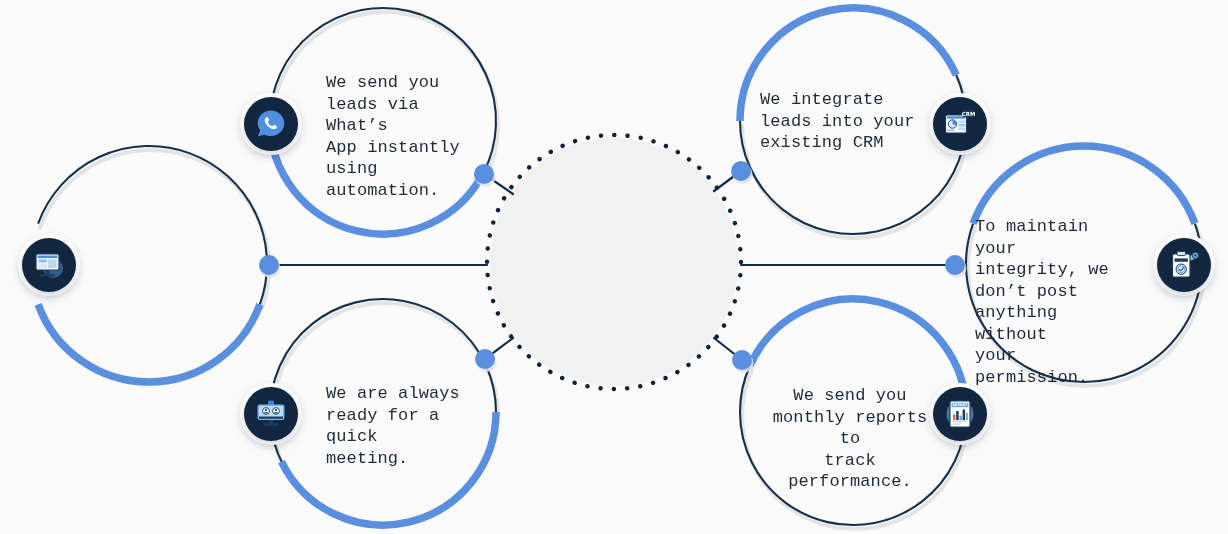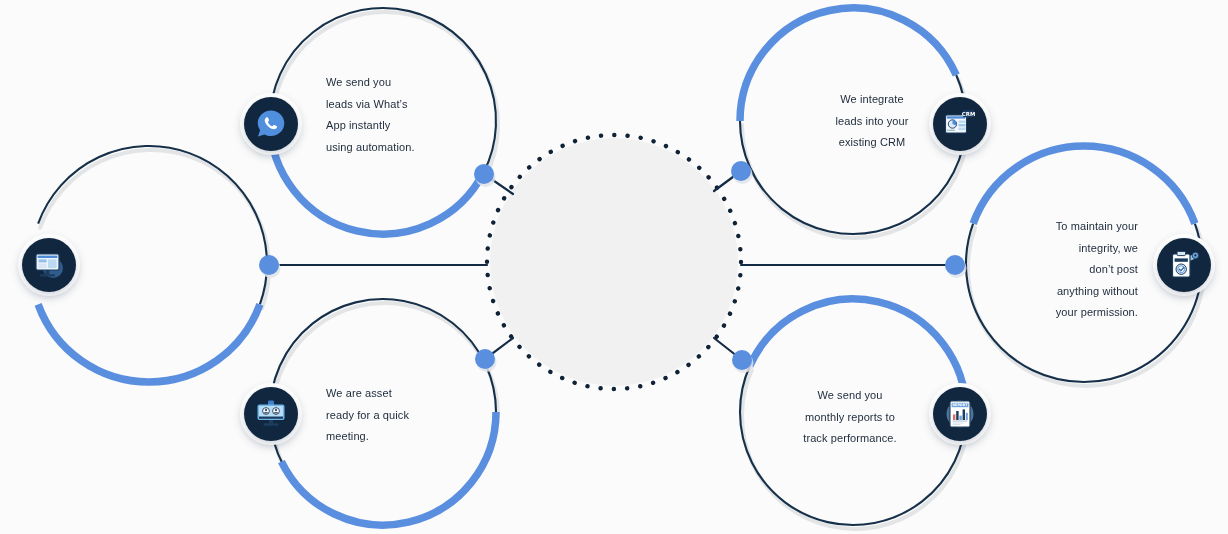--- a/index.html
+++ b/index.html
@@ -18,22 +18,22 @@
   #svg-layer {
     position: absolute;
     left: 0;
     top: 0;
     width: 1228px;
     height: 534px;
   }
   .node-text {
     position: absolute;
     color: #1c2a3a;
-    font-family: Liberation Sans, sans-serif;
-    font-size: 11px;
+    font-family: Liberation Mono, monospace;
+    font-size: 17px;
     line-height: 21.5px;
     letter-spacing: 0.1px;
     white-space: pre-line;
     font-weight: 400;
   }
   .badge {
     position: absolute;
     width: 54px;
     height: 54px;
     border-radius: 50%;
@@ -159,41 +159,41 @@
       <circle cx="12" cy="12.9" r="1.2" fill="#3f5a77"></circle>
       <path d="M9.4 16.6a2.8 2.8 0 0 1 5.2 0z" fill="#3f5a77"></path>
       <circle cx="22" cy="14" r="3.4" fill="#ffffff" stroke="#1e3d5e" stroke-width="0.9"></circle>
       <circle cx="22" cy="12.9" r="1.2" fill="#3f5a77"></circle>
       <path d="M19.4 16.6a2.8 2.8 0 0 1 5.2 0z" fill="#3f5a77"></path>
       <rect x="15" y="23" width="4" height="3.5" fill="#1e3d5e"></rect>
       <rect x="9.5" y="26.2" width="15" height="2.6" rx="1.3" fill="#1e3d5e"></rect>
     </svg>
       </div>
     </div>
-    <div class="node-text" style="left: 326px; top: 383px; width: 160px; text-align: left;">We are asset
+    <div class="node-text" style="left: 326px; top: 383px; width: 160px; text-align: left;">We are always
 ready for a quick
 meeting.</div>
     <div class="badge-wrap" style="left: 929px; top: 93px;">
       <div class="badge-ring"></div>
       <div class="badge badge-inner">
         <svg width="34" height="34" viewBox="0 0 34 34">
       <rect x="2.5" y="8" width="21" height="18" rx="1.5" fill="#f4f8fc" stroke="#1b3c5e" stroke-width="1.1"></rect>
       <rect x="3.8" y="9.3" width="18.4" height="2.3" fill="#4d8bd8"></rect>
       <circle cx="9.5" cy="17" r="4.2" fill="#dce9f7" stroke="#1b3c5e" stroke-width="0.9"></circle>
       <path d="M9.5 17 L9.5 12.8 A4.2 4.2 0 0 1 13.2 18.6 Z" fill="#4d8bd8"></path>
       <rect x="3.8" y="22.6" width="8" height="1.3" fill="#9fb8cd"></rect>
       <rect x="15.5" y="13.4" width="7" height="2.6" rx="0.6" fill="#bcd9f2"></rect>
       <rect x="15.5" y="17" width="7" height="2.6" rx="0.6" fill="#9ec8ee"></rect>
       <rect x="15.5" y="20.6" width="7" height="2.6" rx="0.6" fill="#bcd9f2"></rect>
       <path d="M20 3.2h11.2v7.1H25.6l-2.2 3-.2-3H20z" fill="#1b3c5e"></path>
       <text x="25.6" y="8.6" font-family="DejaVu Sans, sans-serif" font-size="5.4" font-weight="bold" fill="#ffffff" text-anchor="middle">CRM</text>
     </svg>
       </div>
     </div>
-    <div class="node-text" style="left: 787px; top: 89px; width: 170px; text-align: center;">We integrate
+    <div class="node-text" style="left: 760px; top: 89px; width: 170px; text-align: left;">We integrate
 leads into your
 existing CRM</div>
     <div class="badge-wrap" style="left: 929px; top: 383px;">
       <div class="badge-ring"></div>
       <div class="badge badge-inner">
         <svg width="34" height="34" viewBox="0 0 34 34">
       <circle cx="17" cy="17" r="13.5" fill="#7fb3e3" opacity="0.55"></circle>
       <rect x="7" y="4" width="20" height="26" rx="1.5" fill="#ffffff" stroke="#1b3c5e" stroke-width="1.1"></rect>
       <rect x="8.6" y="5.8" width="16.8" height="4.4" fill="#6fa4dc"></rect>
       <text x="17" y="9.2" font-family="DejaVu Sans, sans-serif" font-size="3.4" font-weight="bold" fill="#ffffff" text-anchor="middle">REPORT</text>
@@ -220,18 +220,18 @@
       <circle cx="28.4" cy="7.4" r="1.1" fill="#11263f"></circle>
       <rect x="5.5" y="6" width="17.5" height="23" rx="1.6" fill="#ffffff" stroke="#1b3c5e" stroke-width="1.2"></rect>
       <rect x="10" y="3.4" width="8.5" height="4.2" rx="1.2" fill="#dbe7f2" stroke="#1b3c5e" stroke-width="1"></rect>
       <rect x="7.6" y="10.4" width="13.3" height="3.4" fill="#1b3c5e"></rect>
       <circle cx="14.2" cy="21.2" r="5.2" fill="#dce9f7" stroke="#1b3c5e" stroke-width="1"></circle>
       <circle cx="14.2" cy="21.2" r="3.4" fill="#ffffff" stroke="#4d8bd8" stroke-width="0.9"></circle>
       <path d="M12.3 21.2l1.5 1.6 3-3.2" stroke="#2f6ab5" stroke-width="1.4" fill="none" stroke-linecap="round" stroke-linejoin="round"></path>
     </svg>
       </div>
     </div>
-    <div class="node-text" style="left: 975px; top: 216px; width: 163px; text-align: right;">To maintain your
+    <div class="node-text" style="left: 975px; top: 216px; width: 163px; text-align: left;">To maintain your
 integrity, we
 don’t post
 anything without
 your permission.</div>
   </div>
 
 </body></html>

